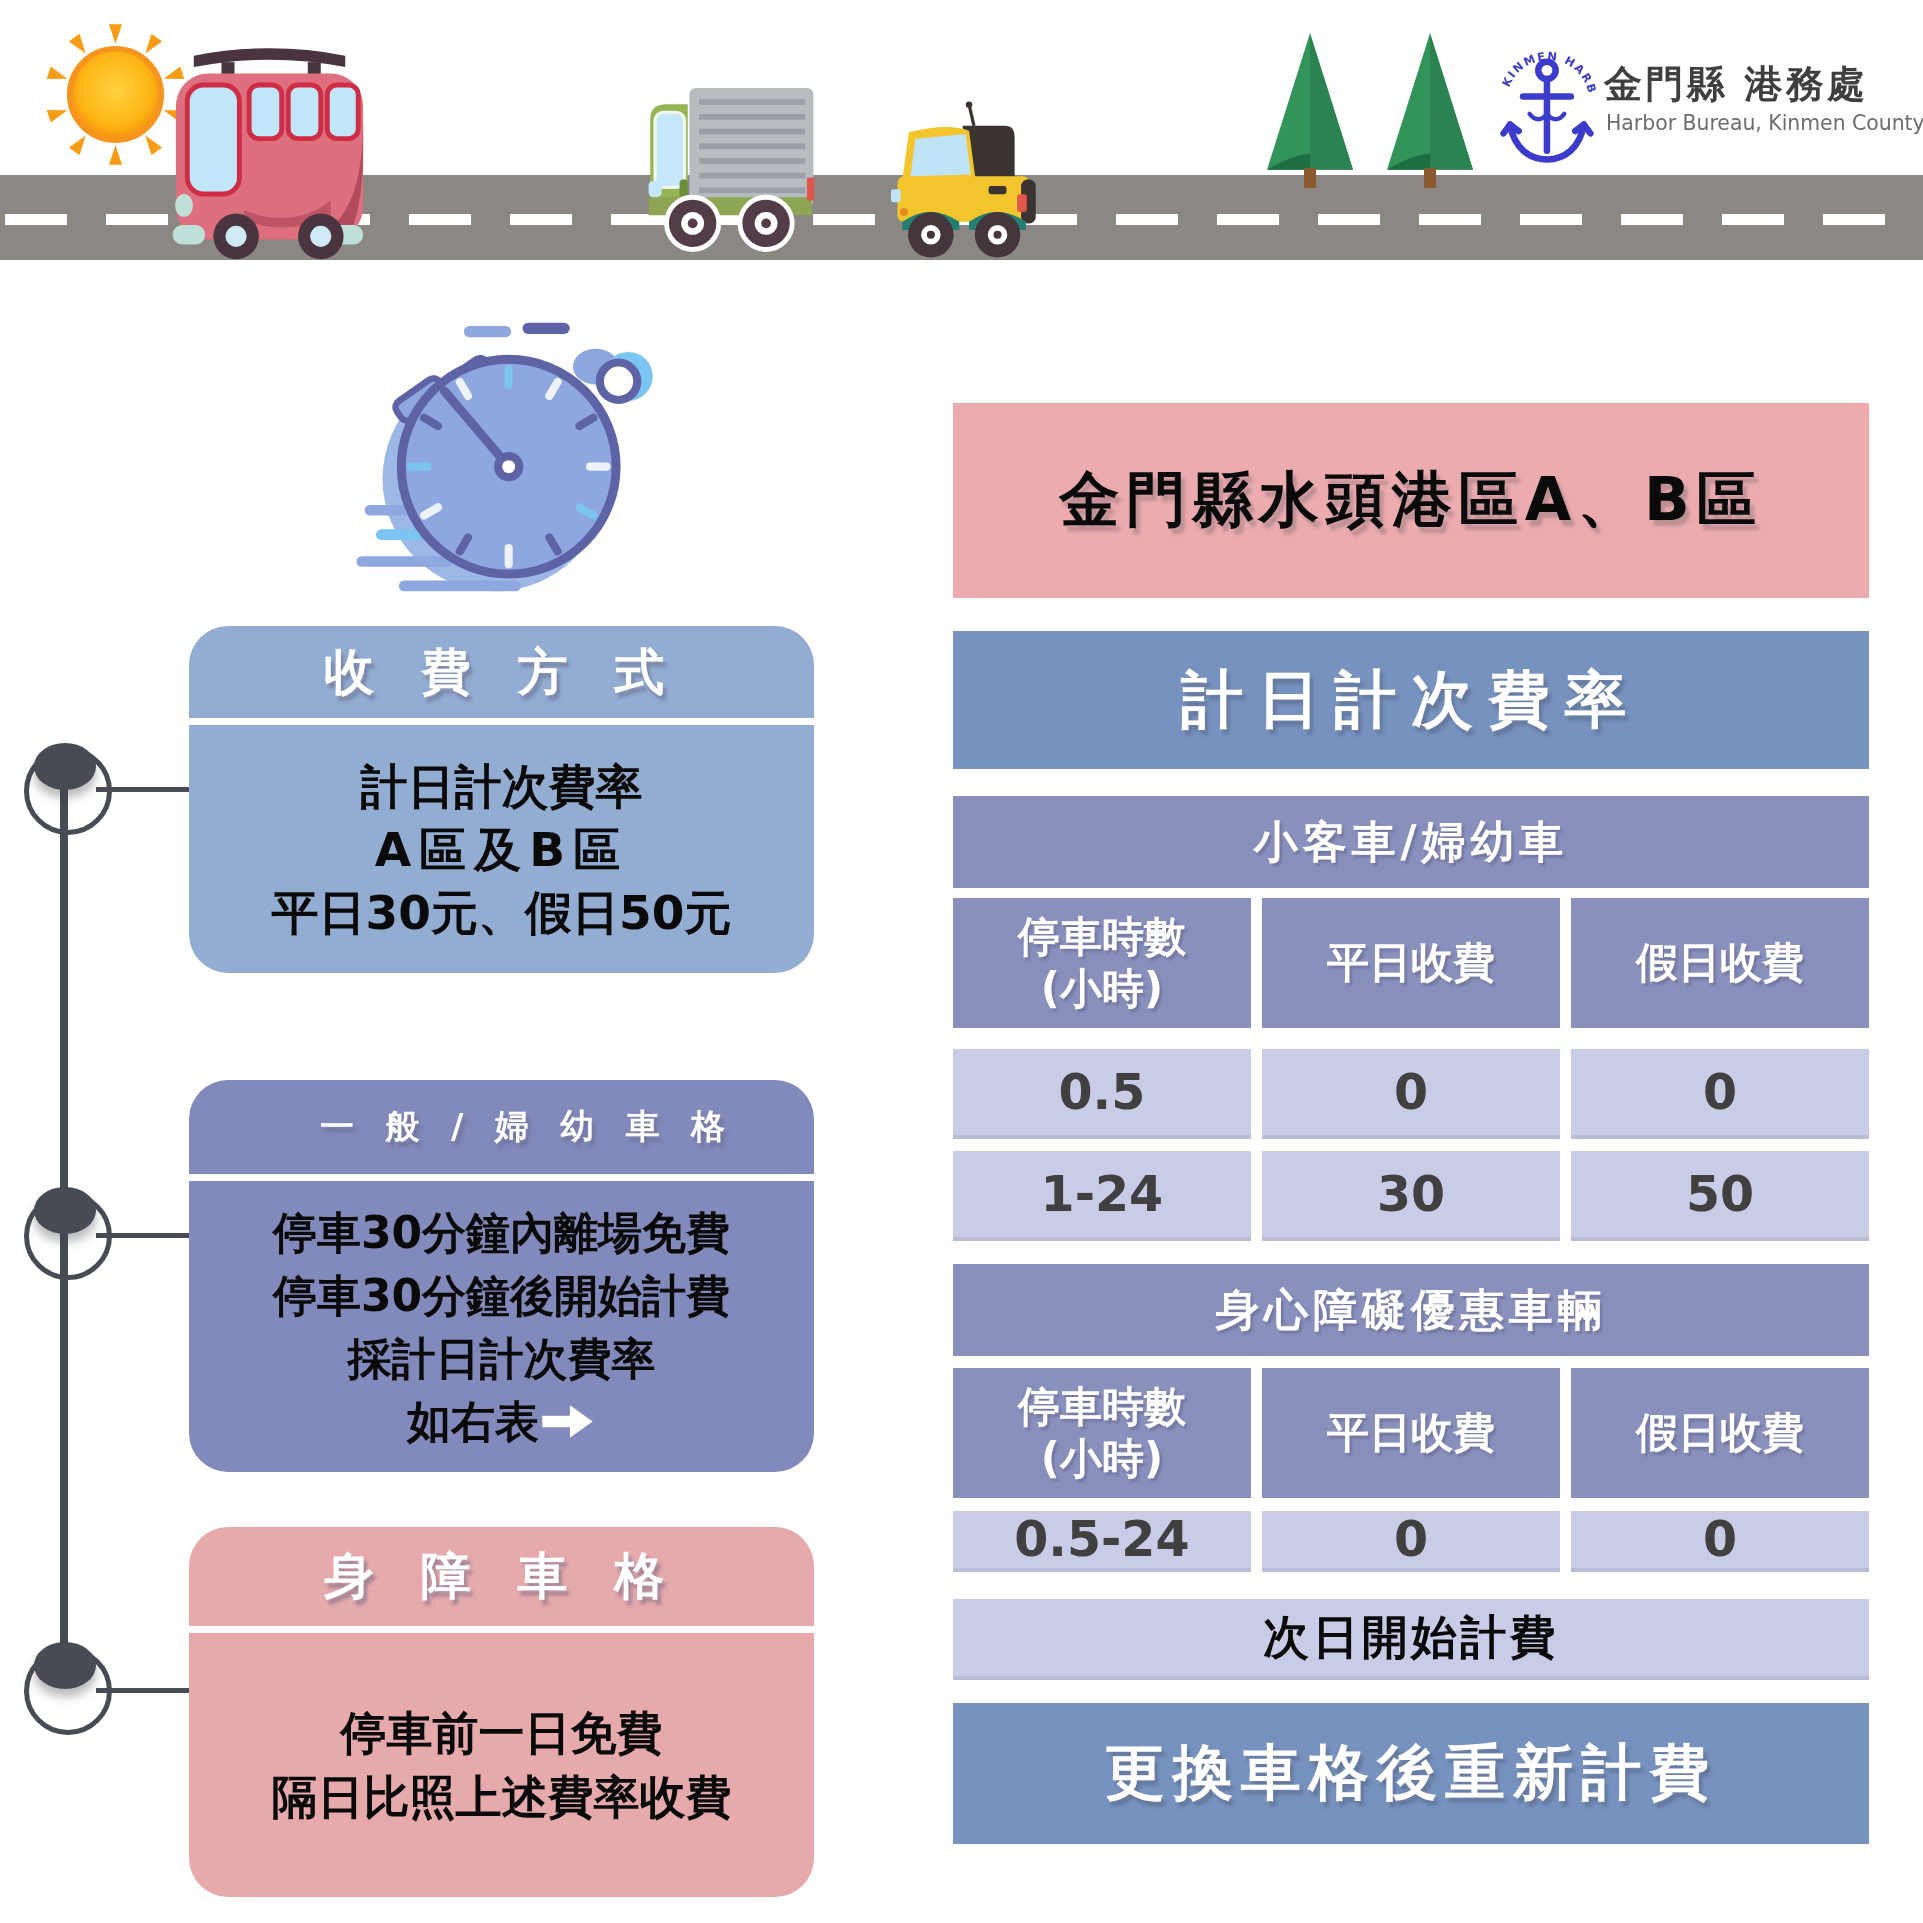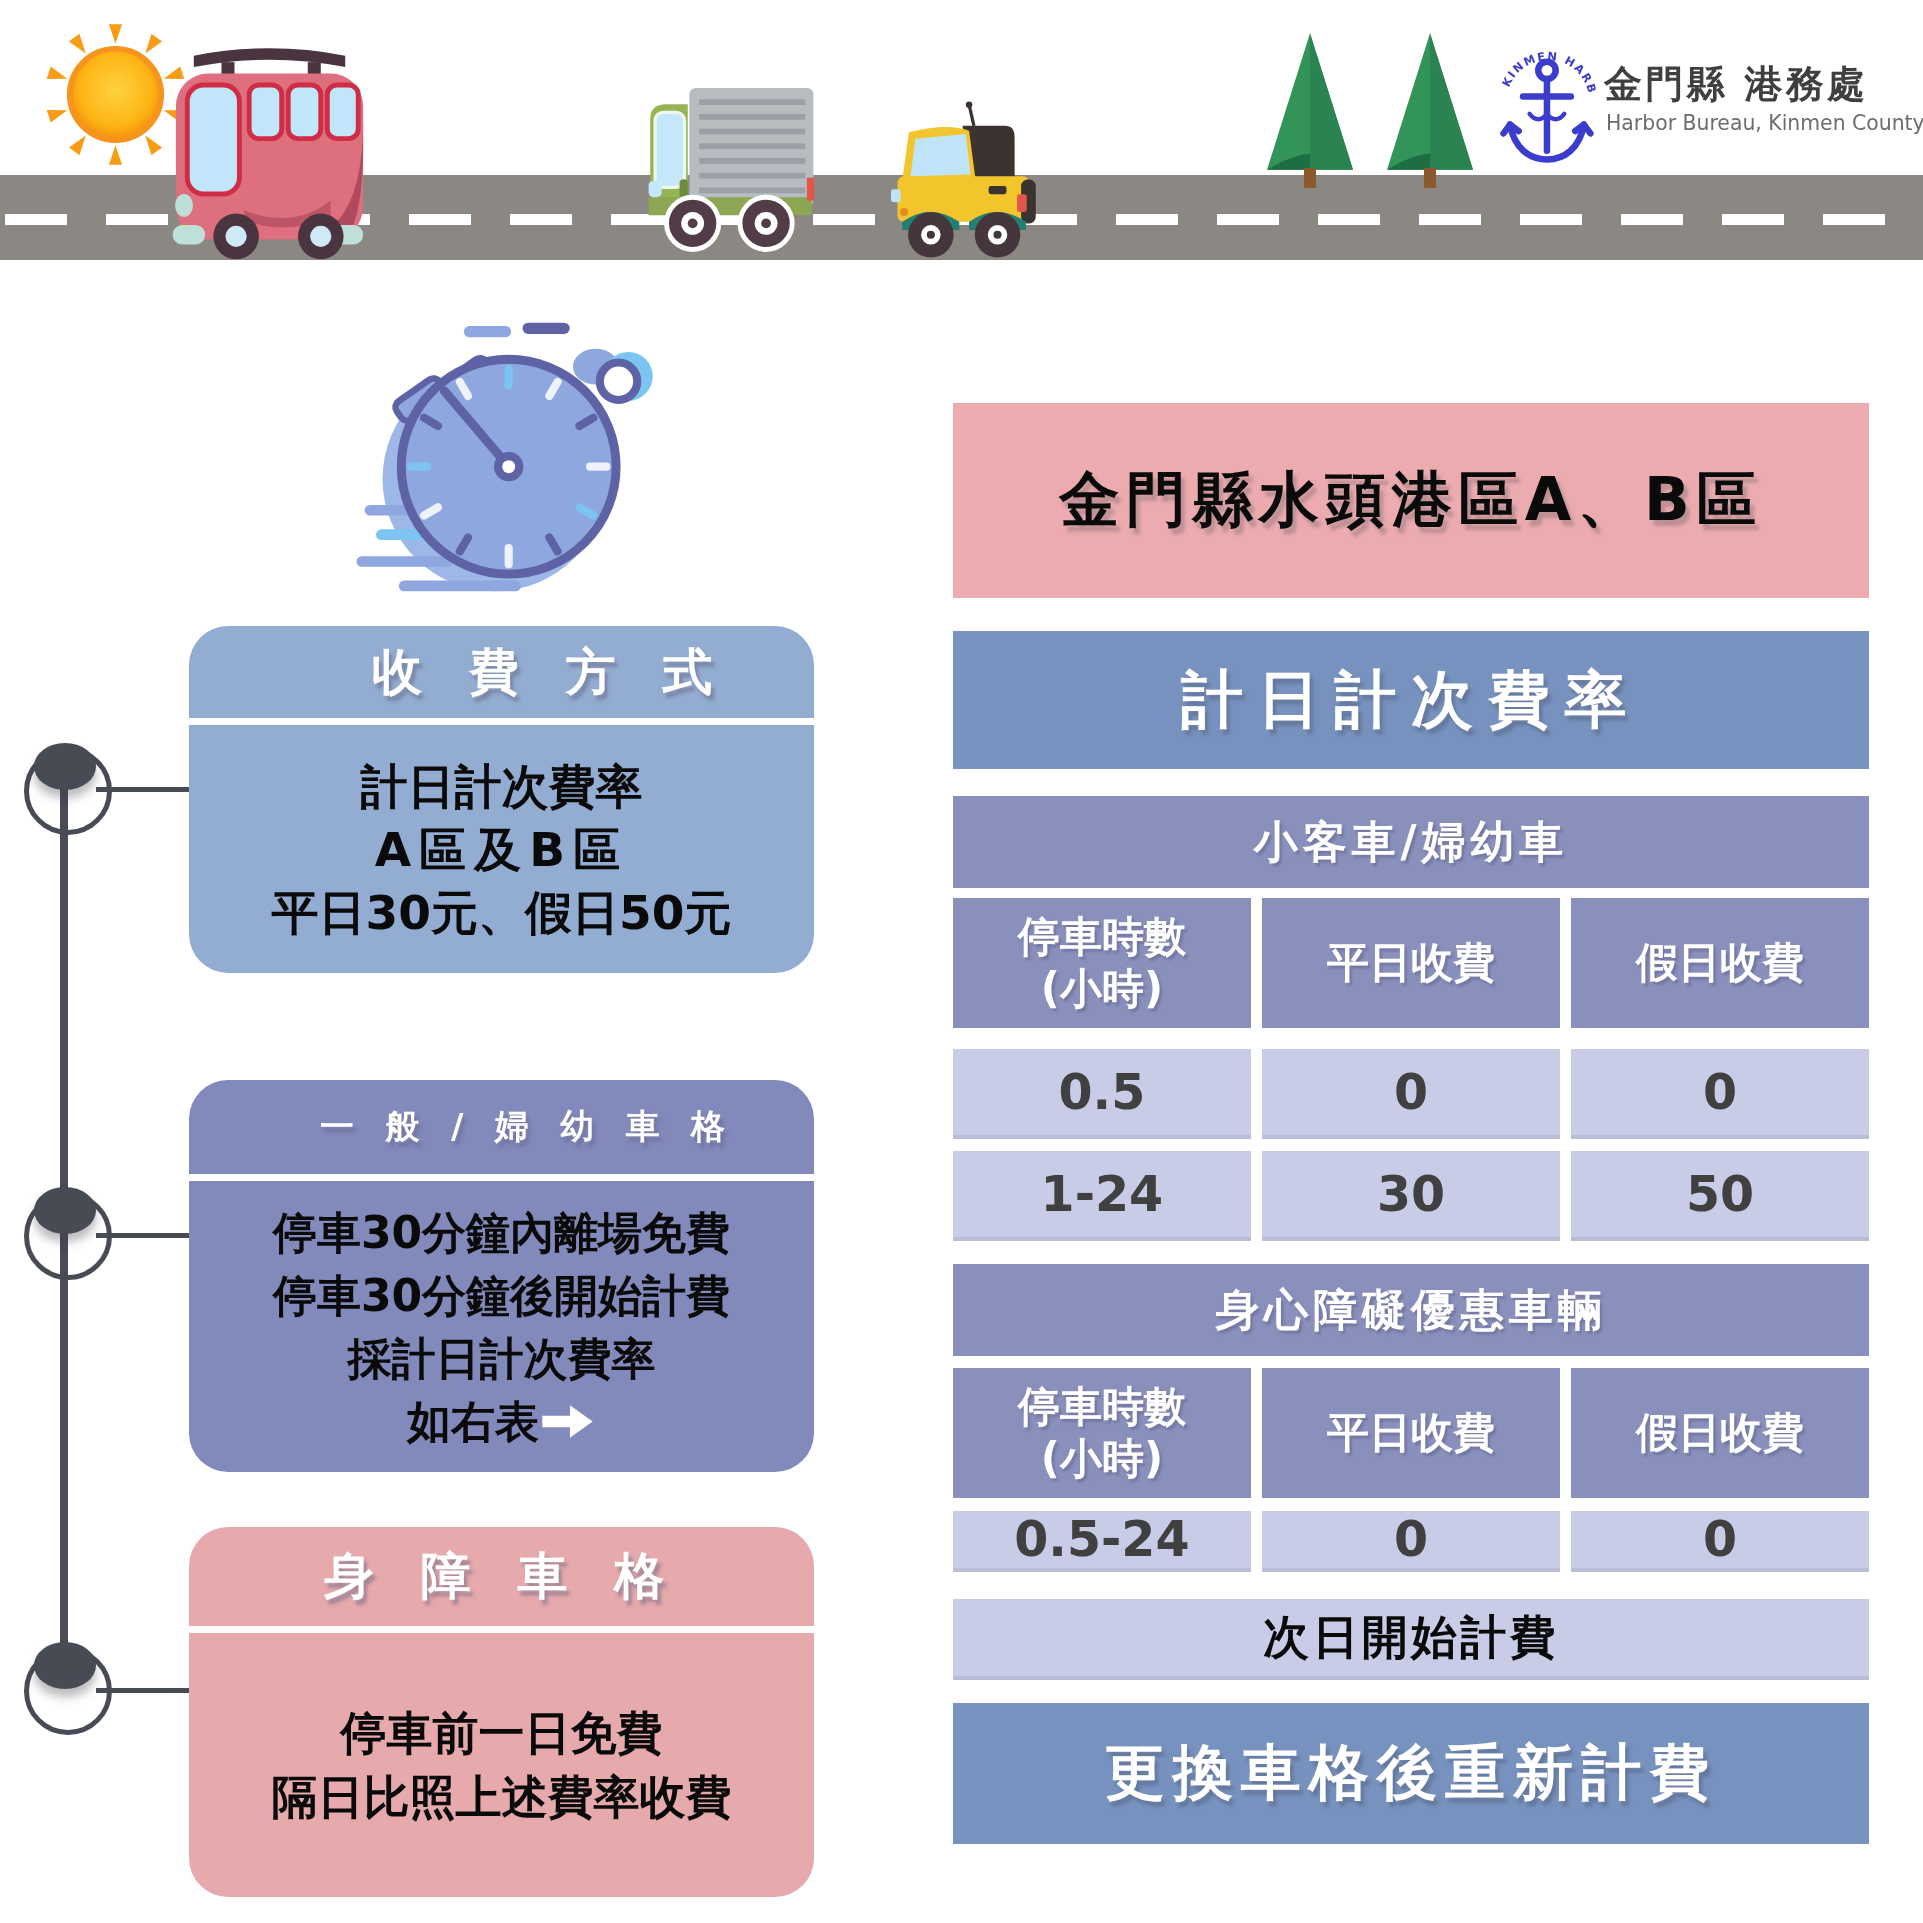--- a/index.html
+++ b/index.html
@@ -30,21 +30,21 @@
   .tl-connector{height:4.9px;background:#474b54;}
 
   
   .lbox{left:189px;width:625px;border-radius:39px;overflow:hidden;}
   .lbox-header{position:absolute;left:0;top:0;width:100%;display:flex;align-items:center;justify-content:center;
     font-weight:bold;color:#ffffff;text-shadow:3.3px 4.9px 3.3px rgba(100,100,130,.5);}
   .lbox-divider{position:absolute;left:0;width:100%;height:6.5px;background:#ffffff;}
   .lbox-body{position:absolute;left:0;right:0;bottom:0;display:flex;flex-direction:column;
     align-items:center;justify-content:center;font-weight:bold;color:#0a0a0a;}
   #fee-method-box{top:626px;height:347px;background:#93acd1;}
-  #fee-method-box .lbox-header{height:92px;font-size:50px;letter-spacing:14.7px;padding-left:48px;}
+  #fee-method-box .lbox-header{height:92px;font-size:50px;letter-spacing:14.7px;}
   #fee-method-box .lbox-divider{top:92px;}
   #fee-method-box .lbox-body{top:99px;font-size:47px;line-height:63px;}
   #general-box{top:1080px;height:392px;background:#8289bb;}
   #general-box .lbox-header{height:94px;font-size:34px;letter-spacing:9.8px;padding-left:26px;}
   #general-box .lbox-divider{top:94px;}
   #general-box .lbox-body{top:101px;font-size:44px;line-height:63px;}
   #disabled-box{top:1527px;height:370px;background:#e6a9ac;}
   #disabled-box .lbox-header{height:99px;font-size:50px;letter-spacing:14.7px;}
   #disabled-box .lbox-divider{top:99px;}
   #disabled-box .lbox-body{top:106px;font-size:46px;line-height:64px;}

